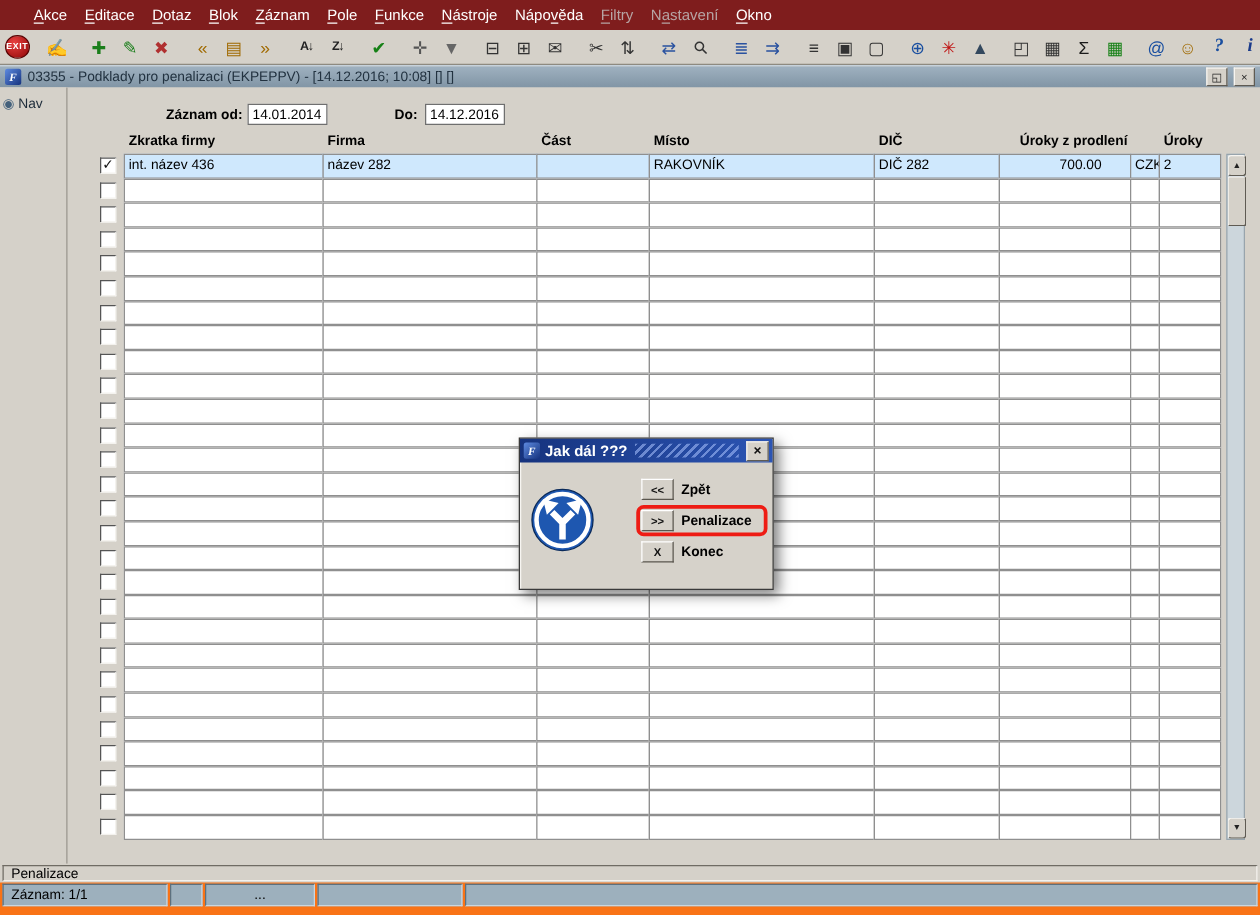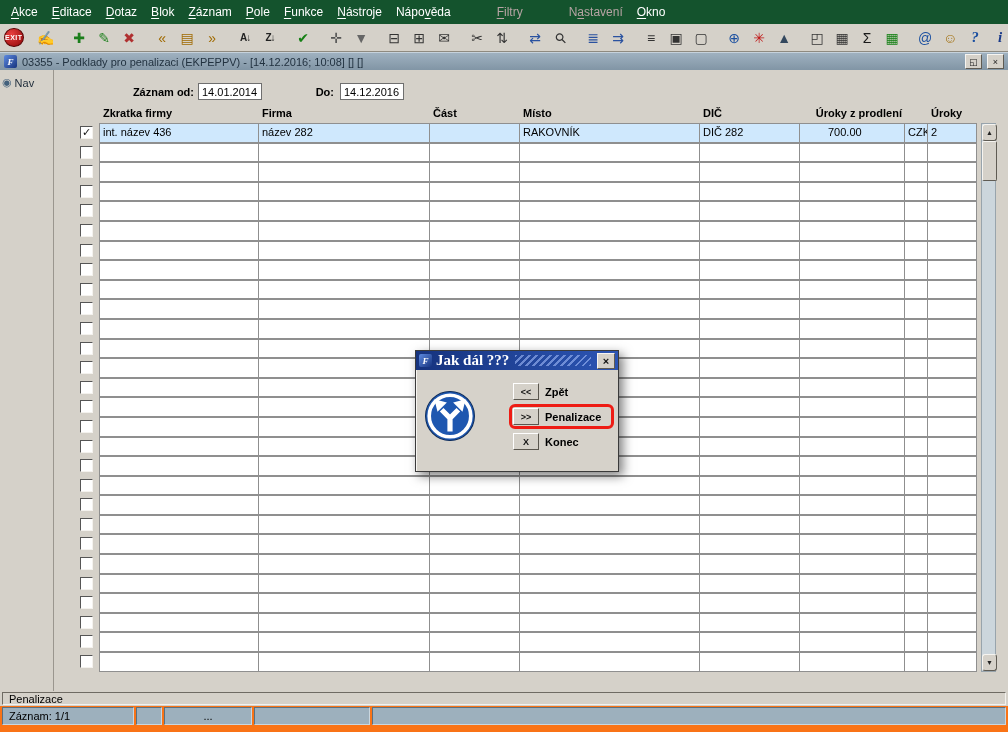--- a/index.html
+++ b/index.html
@@ -4,25 +4,25 @@
 <style>
   html,body{margin:0;padding:0;}
   body{
     width:1008px;height:732px;overflow:hidden;position:relative;
     font-family:"Liberation Sans", sans-serif;font-size:11px;
     background:#d5d1c9;-webkit-font-smoothing:antialiased;
   }
   
   .menubar{
     position:absolute;left:0;top:0;width:100%;height:24px;
-    background:#14532d;display:flex;align-items:center;padding-left:4px;box-sizing:border-box;
+    background:#7f1d1d;display:flex;align-items:center;padding-left:20px;box-sizing:border-box;
   }
   .mitem{color:#fff;font-size:12px;padding:3px 7px;cursor:default;white-space:nowrap;}
   .mitem u{text-underline-offset:2px;}
-  .mdis{color:#b7a4a4;margin-left:32px;}
+  .mdis{color:#b7a4a4;}
   
   .toolbar{
     position:absolute;left:0;top:24px;width:100%;height:28px;
     background:#d5d1c9;border-bottom:1px solid #8e8a80;
     display:flex;align-items:center;padding-left:4px;box-sizing:border-box;
   }
   .ticon{
     width:23px;height:20px;display:inline-flex;align-items:center;justify-content:center;
     font-size:14px;margin:0 1px;cursor:pointer;flex:none;
   }
@@ -82,21 +82,21 @@
     position:absolute;left:26px;top:3px;width:13px;height:13px;box-sizing:border-box;
     background:#fff;border:1px solid;border-color:#555 #f4f2ee #f4f2ee #555;
     font-size:11px;line-height:10px;text-align:center;color:#111;cursor:pointer;
   }
   .cell{
     position:absolute;top:0;height:100%;box-sizing:border-box;
     background:#fff;border:1px solid #8f8f8f;
     font-size:11px;padding:2px 3px 0;white-space:nowrap;overflow:hidden;cursor:text;
   }
   .hl{background:#cfe8fd;}
-  .num{text-align:left;padding-left:28px;}
+  .num{text-align:center;padding-left:28px;}
   .col1{left:45px;width:160px;}
   .col2{left:204px;width:172px;}
   .col3{left:375px;width:91px;}
   .col4{left:465px;width:181px;}
   .col5{left:645px;width:101px;}
   .col6{left:745px;width:106px;}
   .col7{left:850px;width:24px;}
   .col8{left:873px;width:50px;}
   
   .sb{position:absolute;left:927px;top:53px;width:15px;height:549px;background:#ccd6dc;border:1px solid #98a4ac;box-sizing:border-box;}
@@ -109,21 +109,21 @@
   .sdown{bottom:0;}
   .sthumb{position:absolute;left:0;top:17px;width:13px;height:38px;background:#d5d1c9;
     border:1px solid;border-color:#f6f4f0 #5f5b53 #5f5b53 #f6f4f0;border-radius:2px;cursor:grab;}
   
   .dialog{
     position:absolute;left:415px;top:350px;width:202px;height:120px;z-index:40;
     background:#d6d2ca;border:1px solid #3a3a3a;
     box-shadow:4px 4px 10px rgba(0,0,0,.5), inset 1px 1px 0 #f7f5f1;
   }
   .dtitle{height:19px;background:linear-gradient(90deg,#16337e,#2c55b4);display:flex;align-items:center;padding:0 3px;gap:4px;}
-  .dtext{color:#fff;font-weight:bold;font-size:15px;white-space:nowrap;font-family:Liberation Serif, serif;}
+  .dtext{color:#fff;font-weight:bold;font-size:12px;white-space:nowrap;}
   .dpattern{flex:1;height:11px;margin:0 2px;background:repeating-linear-gradient(-45deg, rgba(170,195,255,.55) 0 2px, transparent 2px 5px);}
   .dclose{
     width:16px;height:14px;background:#d5d1c9;flex:none;
     border:1px solid;border-color:#f6f4f0 #5f5b53 #5f5b53 #f6f4f0;
     display:flex;align-items:center;justify-content:center;font-size:11px;font-weight:bold;color:#111;cursor:pointer;
   }
   .dbody{position:relative;height:99px;}
   .forkicon{position:absolute;left:8px;top:20px;}
   .dbtns{position:absolute;left:94px;top:11px;display:flex;flex-direction:column;gap:2px;}
   .dbrow{display:flex;align-items:center;gap:6px;padding:2px 0;margin-left:3px;}

